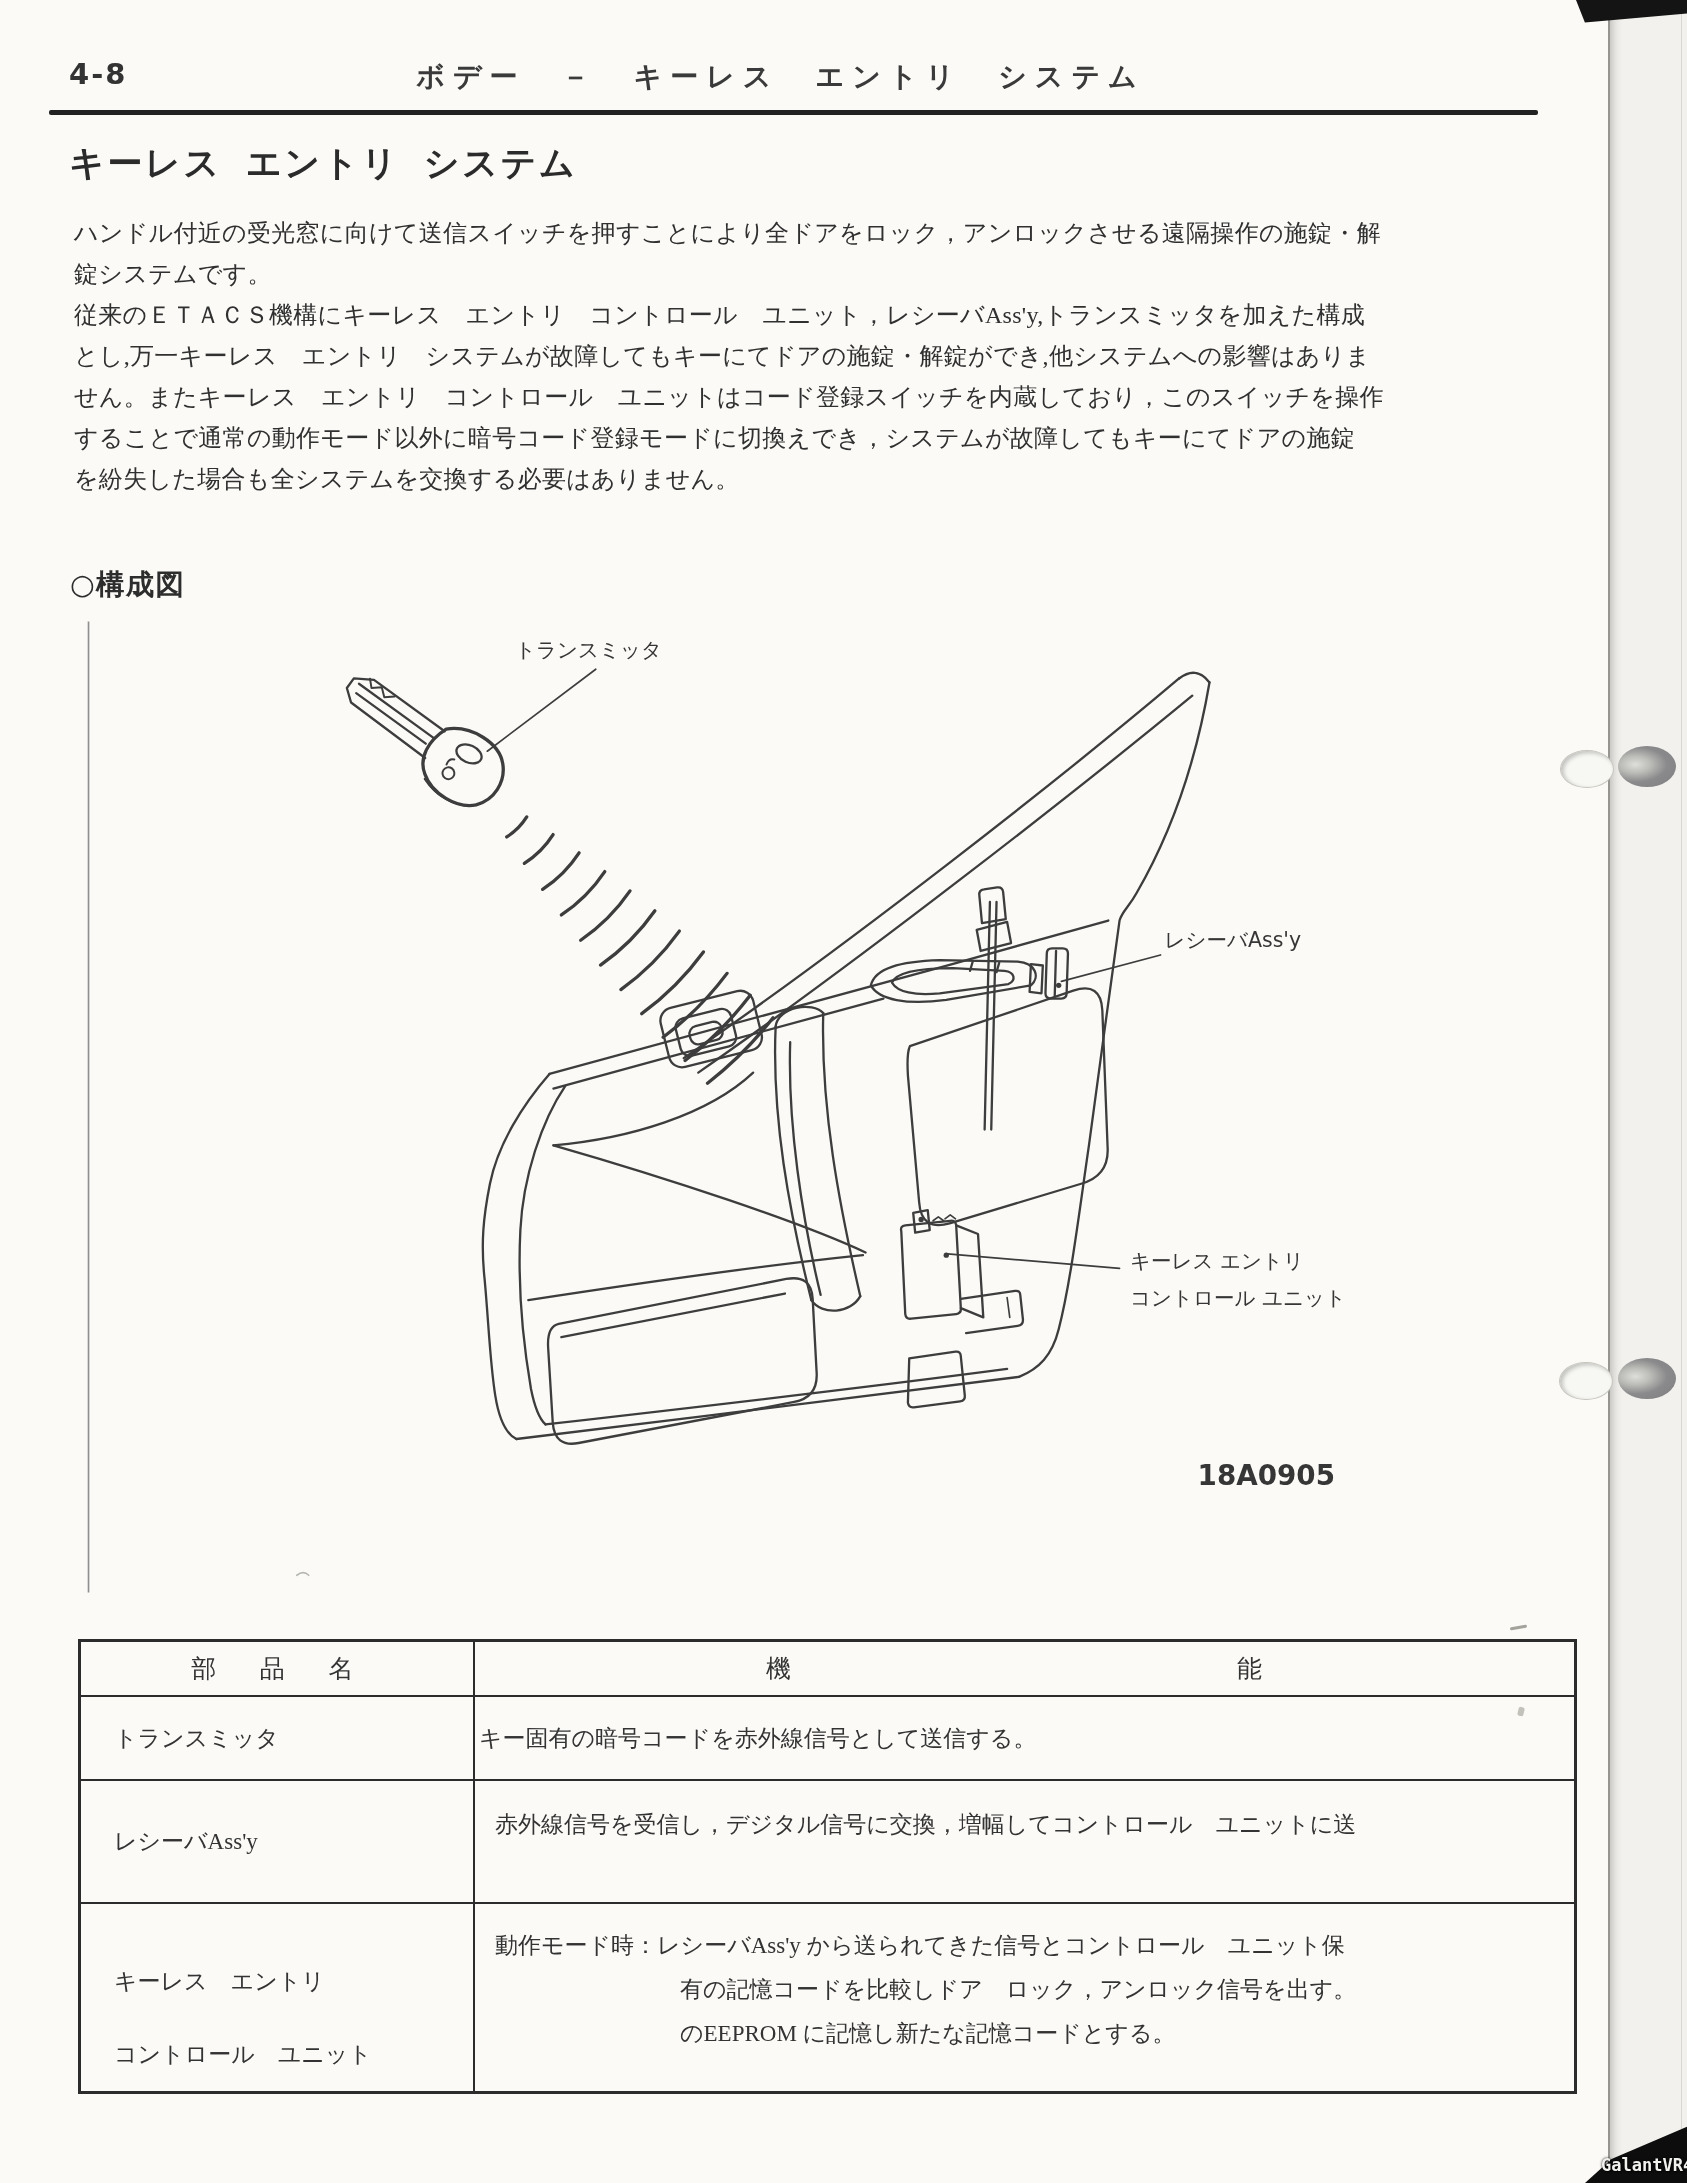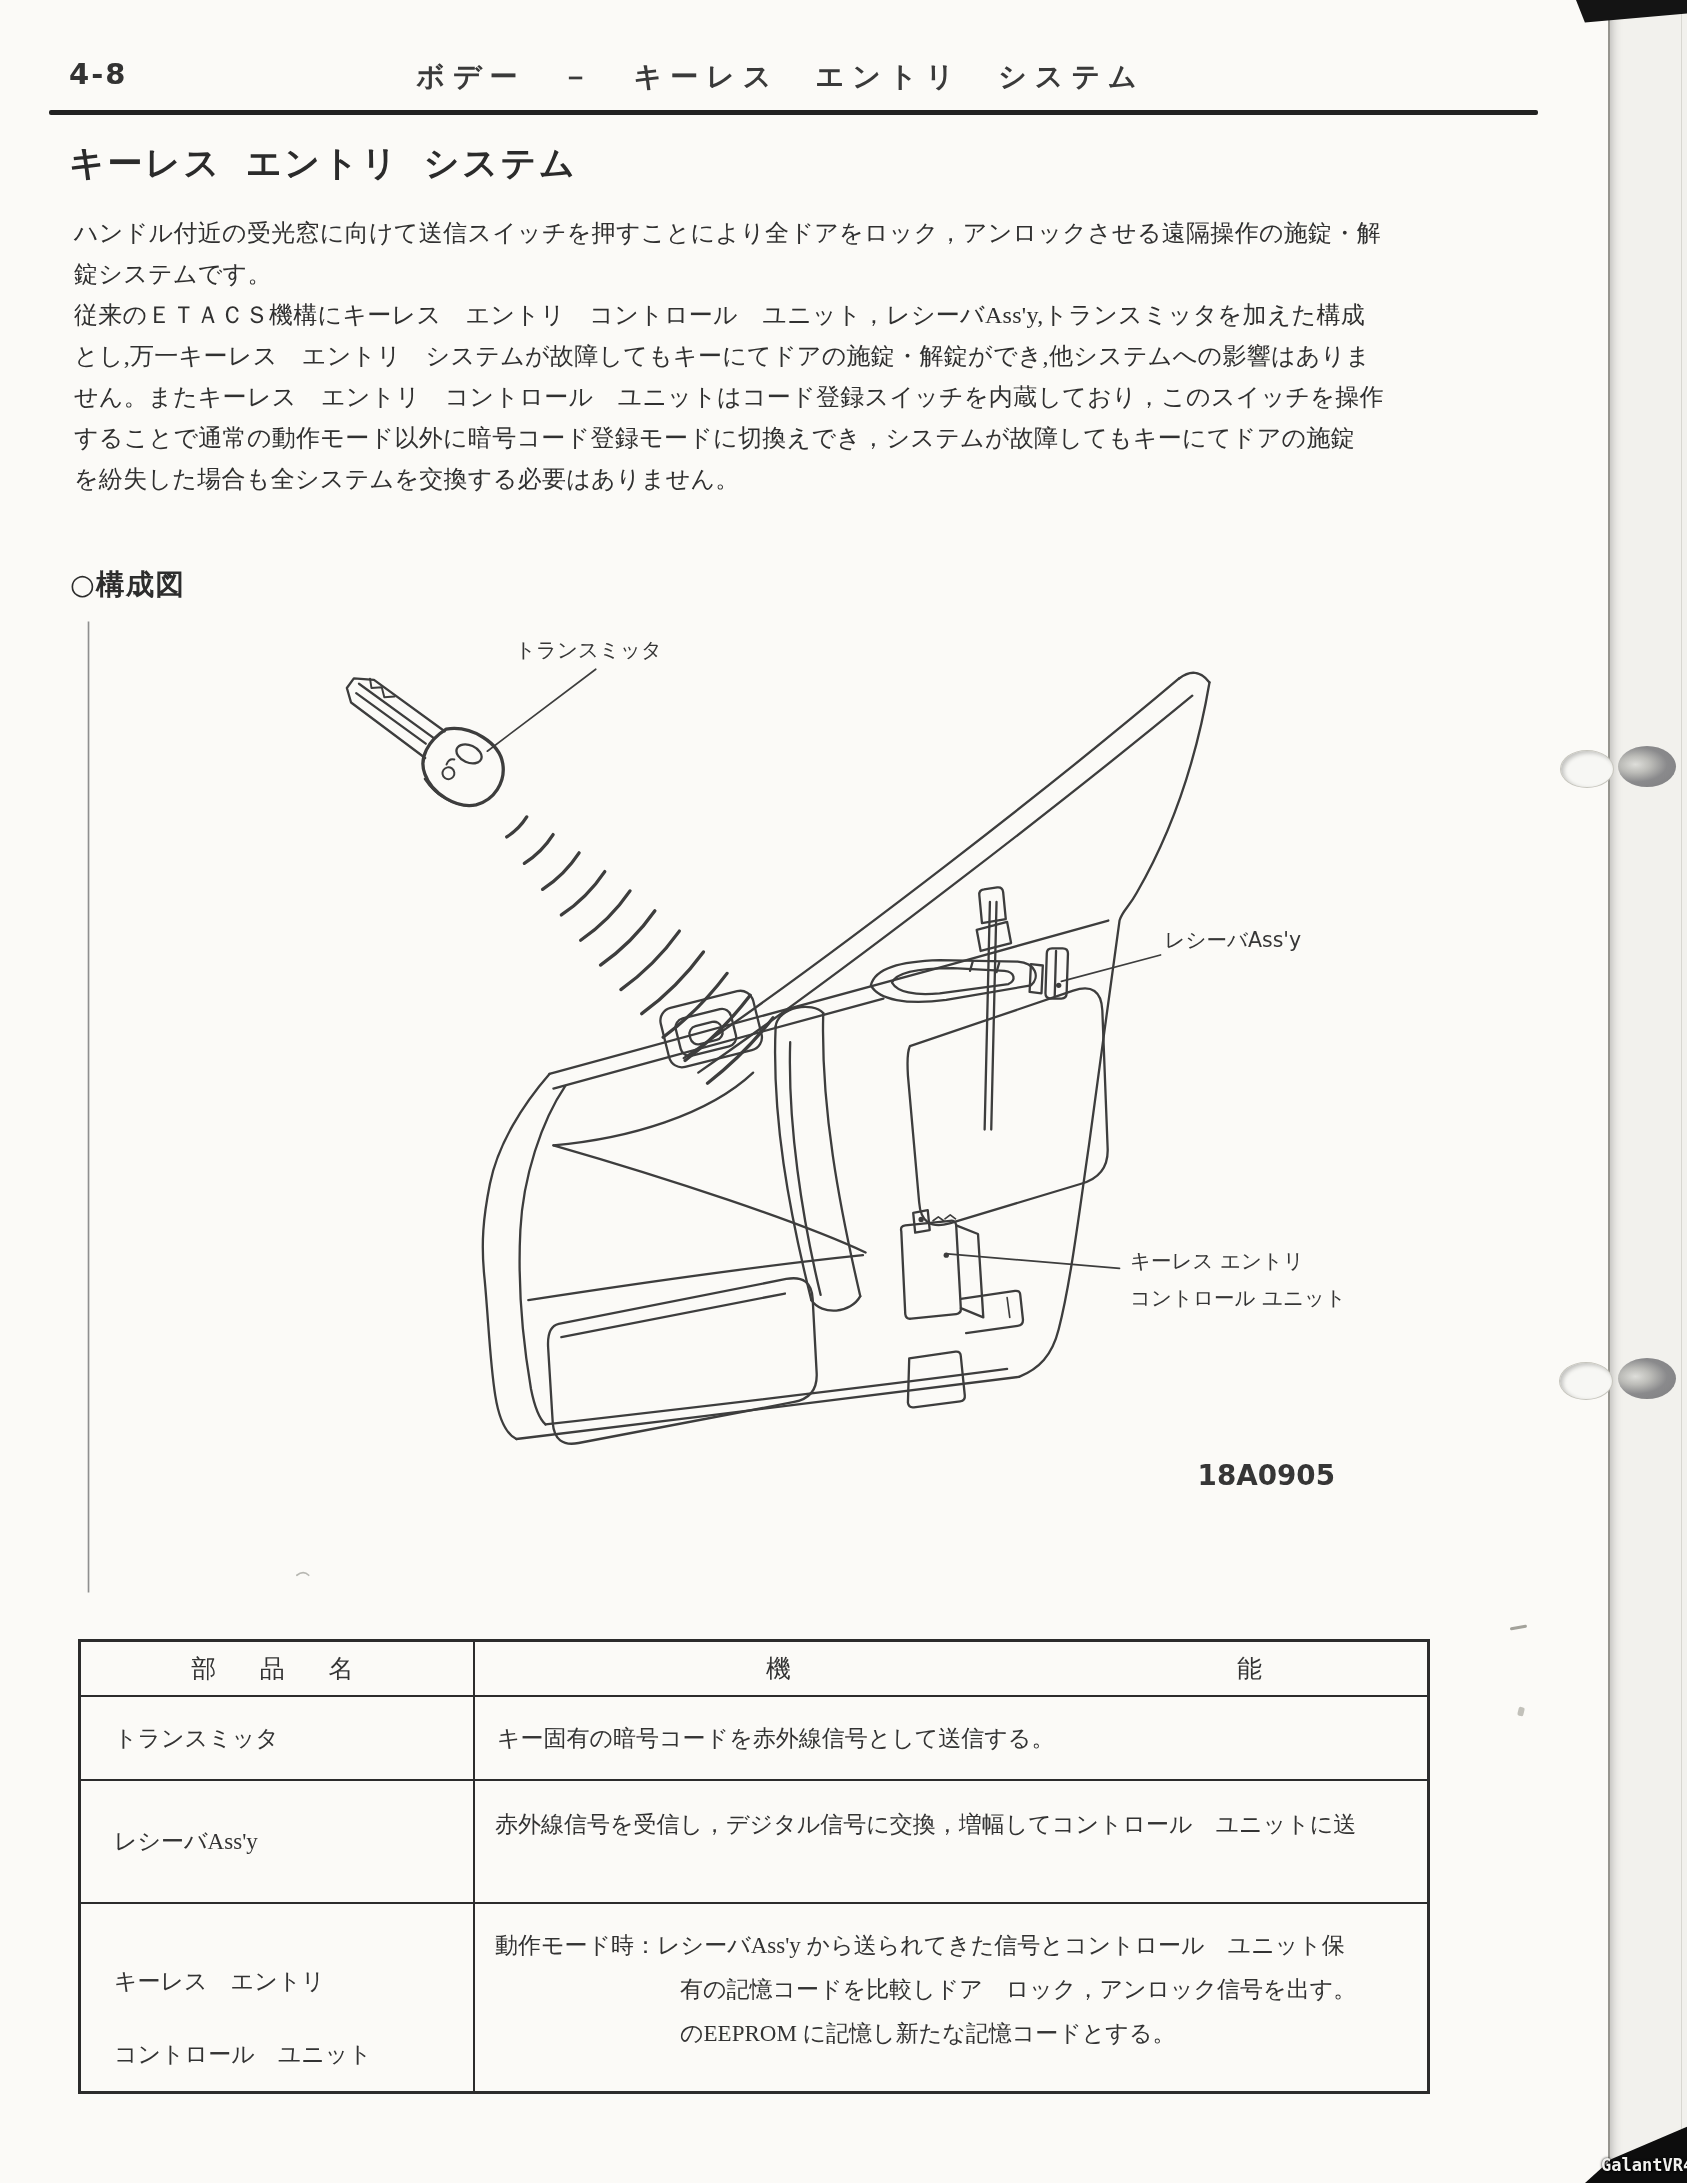--- a/index.html
+++ b/index.html
@@ -22,31 +22,31 @@
   
   .intro{left:74px;top:213px;width:1495px;font-size:24px;line-height:41px;
     color:#303030;letter-spacing:0.3px;}
   .intro div{white-space:nowrap;}
   
   .fig-heading{left:70px;top:566px;font-family:"DejaVu Sans","Liberation Sans",sans-serif;
     font-weight:bold;font-size:28.4px;letter-spacing:1.3px;color:#2d2d2d;}
   
   .figure-svg{left:86px;top:615px;}
   
-  .ptable{left:78px;top:1639px;width:1352px;height:455px;border:3.3px solid #2c2c2c;
+  .ptable{left:78px;top:1639px;width:1499px;height:455px;border:3.3px solid #2c2c2c;
     box-sizing:border-box;background:transparent;}
   .t-vline{position:absolute;left:392px;top:0;width:2px;height:100%;background:#2c2c2c;}
   .t-hline{position:absolute;left:0;width:100%;height:2px;background:#2c2c2c;}
   .cell{position:absolute;box-sizing:border-box;font-size:23px;color:#333;}
   .th-part{left:0;top:0;width:392px;height:53px;display:flex;align-items:center;justify-content:center;
     font-size:25px;letter-spacing:9.3px;}
   .th-func{left:394px;top:0;width:1045px;height:53px;display:flex;align-items:center;
     justify-content:space-between;font-size:25px;padding:0 258px 0 291px;}
   .c-part1{left:0;top:55px;width:392px;height:82px;display:flex;align-items:center;padding-left:33px;}
-  .c-func1{left:396px;top:55px;width:1045px;height:82px;display:flex;align-items:center;padding-left:20px;}
+  .c-func1{left:378px;top:55px;width:1045px;height:82px;display:flex;align-items:center;padding-left:20px;}
   .c-part2{left:0;top:139px;width:392px;height:121px;display:flex;align-items:center;padding-left:33px;}
   .c-func2{left:394px;top:139px;width:1045px;height:121px;padding:18.5px 0 0 20px;line-height:50px;}
   .c-part3{left:0;top:262px;width:392px;height:188px;padding:41px 0 0 33px;line-height:73px;}
   .c-func3{left:394px;top:262px;width:1045px;height:188px;padding:20px 0 0 20px;line-height:44px;}
   .c-func3 div{white-space:nowrap;}
   .indent{padding-left:185px;}
   
   .right-strip{left:1608px;top:0;width:79px;height:2183px;background:#f2f1ed;
     border-left:2px solid #96958f;box-shadow:inset 6.6px 0 10.6px -5.3px rgba(0,0,0,.28);}
   .edge-line2{left:1681px;top:0;width:1.3px;height:2183px;background:#d8d7d1;}

